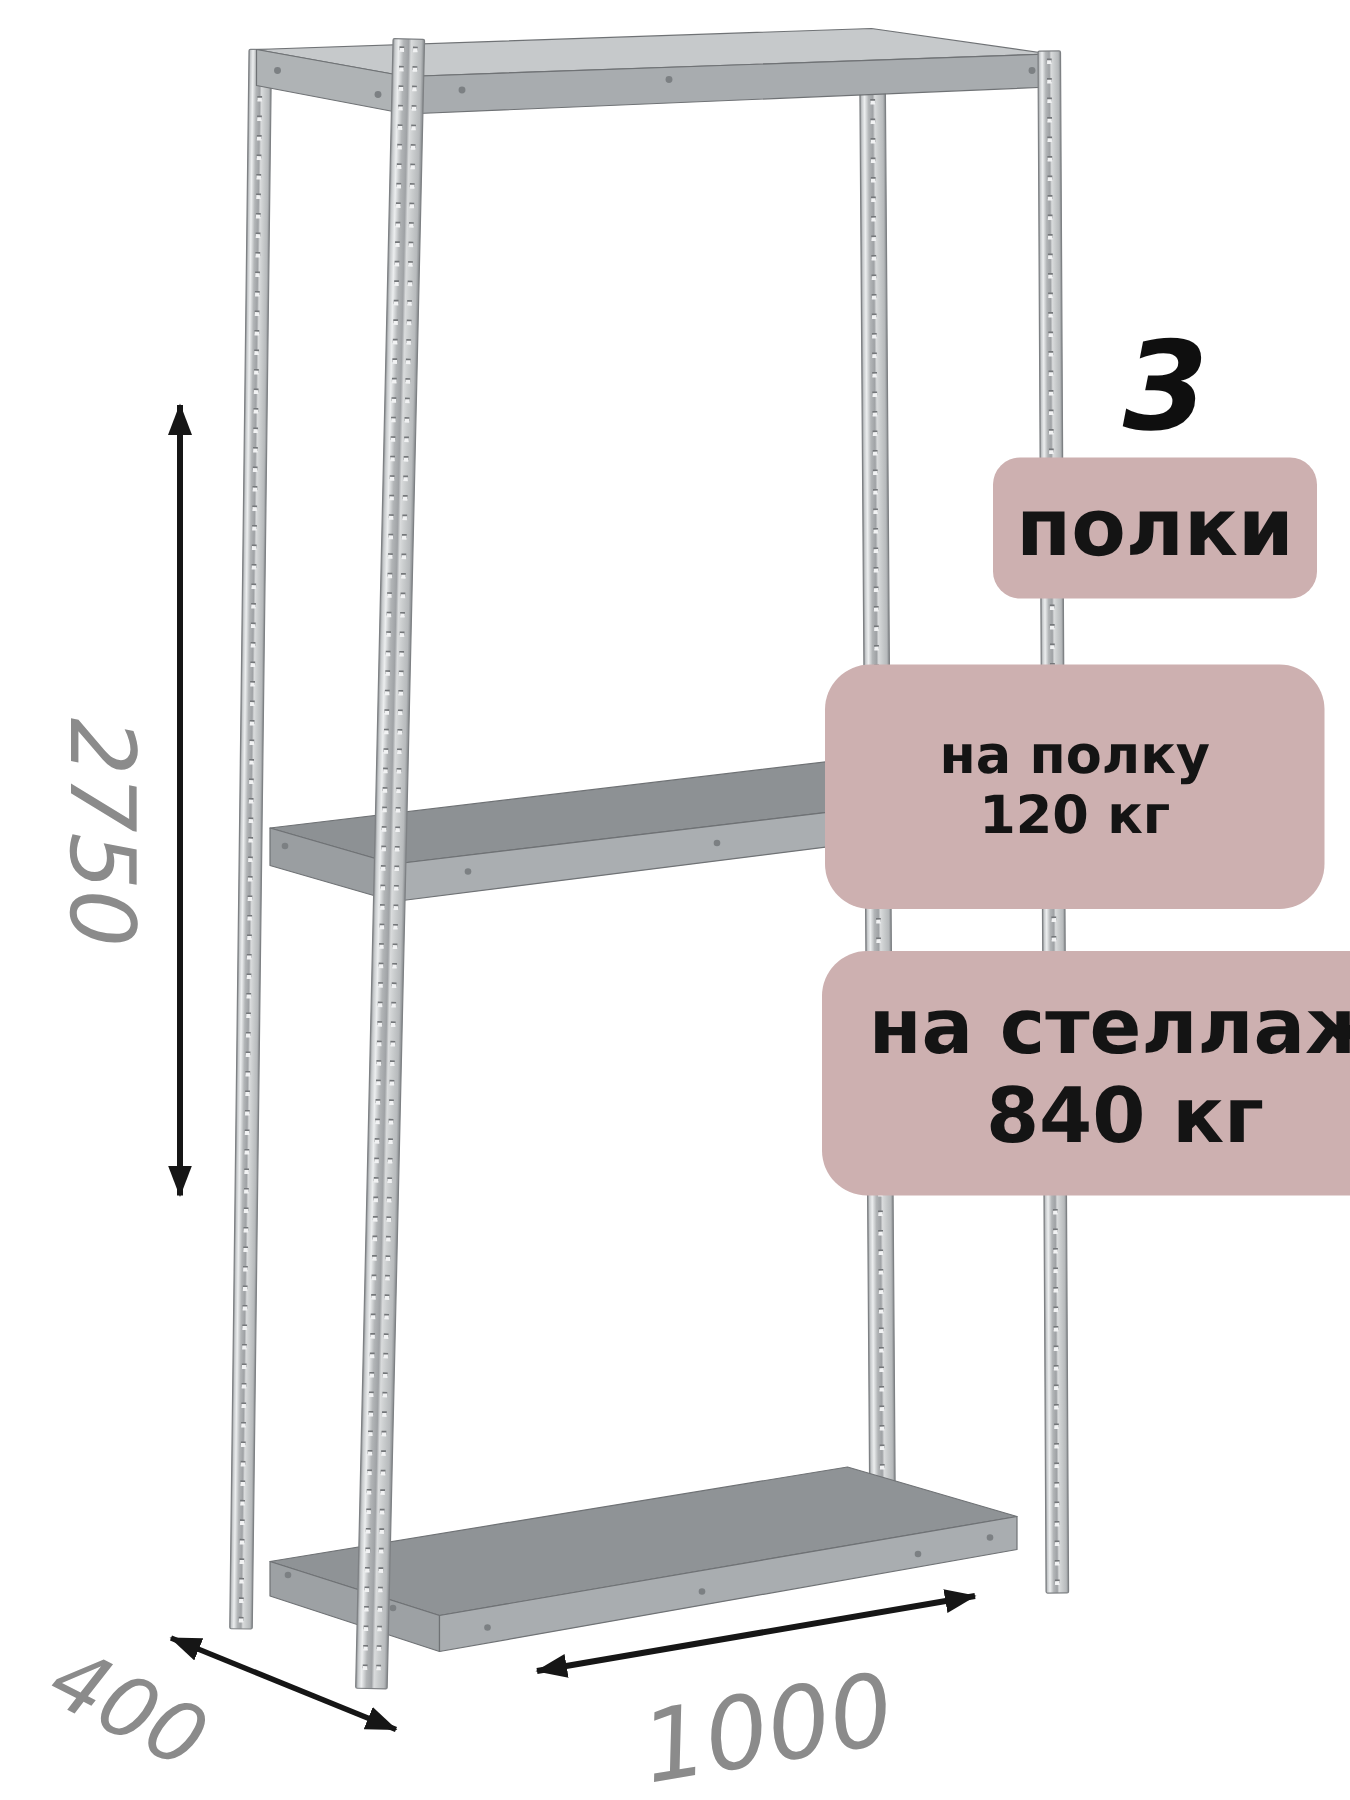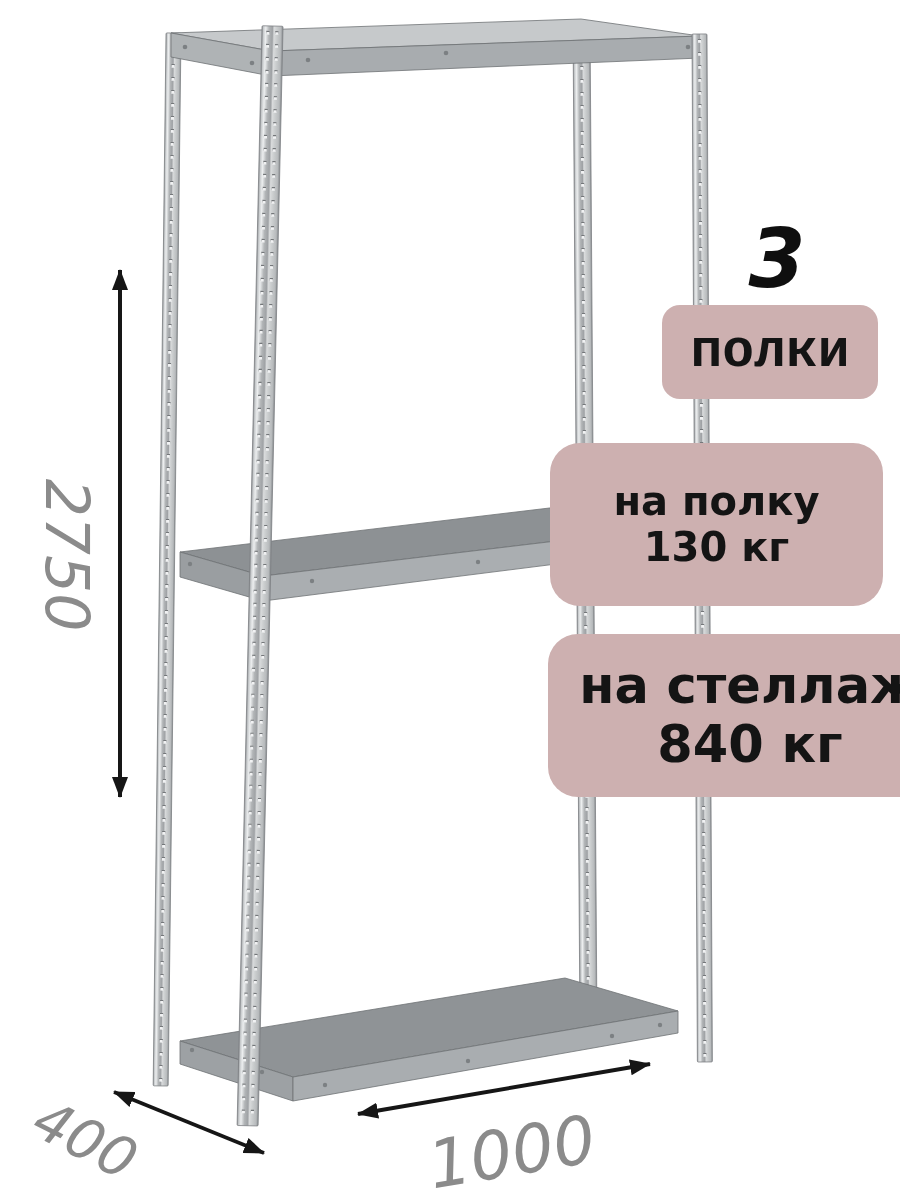--- a/index.html
+++ b/index.html
@@ -19,22 +19,22 @@
 
   #count-number {
     position:absolute; left:722px; top:218px; width:110px; text-align:center;
     font-size:82px; line-height:1; font-weight:bold; font-style:italic; color:#0f0f0f;
   }
   .badge {
     position:absolute; background:#cdb0b0; color:#141414; font-weight:bold;
     display:flex; flex-direction:column; align-items:center; justify-content:center;
     text-align:center; white-space:nowrap;
   }
-  #badge-count { left:662px; top:305px; width:216px; height:94px; border-radius:18px; font-size:53px;font-family:Liberation Mono, monospace; }
-  #badge-shelf-load { left:550px; top:443px; width:333px; height:163px; border-radius:30px; font-size:40px; line-height:1.14; }
+  #badge-count { left:662px; top:305px; width:216px; height:94px; border-radius:18px; font-size:53px; }
+  #badge-shelf-load { left:550px; top:443px; width:333px; height:163px; border-radius:30px; font-size:35px; line-height:1.14; }
   #badge-rack-load  { left:548px; top:634px; width:404px; height:163px; border-radius:30px; font-size:51px; line-height:1.14; }
 </style>
 </head>
 <body>
 
 <div class="stage">
 
   <svg width="900" height="1200" viewBox="0 0 900 1200">
     <defs>
       <linearGradient id="pg" x1="0" y1="0" x2="1" y2="0">
@@ -131,21 +131,21 @@
   <div class="dim" id="dim-width">1000</div>
 
   <div id="count-number">3</div>
 
   <div class="badge" id="badge-count">
     <span>полки</span>
   </div>
 
   <div class="badge" id="badge-shelf-load">
     <span>на полку</span>
-    <span>130 кг</span>
+    <span>120 кг</span>
   </div>
 
   <div class="badge" id="badge-rack-load">
     <span>на стеллаж</span>
     <span>840 кг</span>
   </div>
 
 </div>
 
 </body></html>

